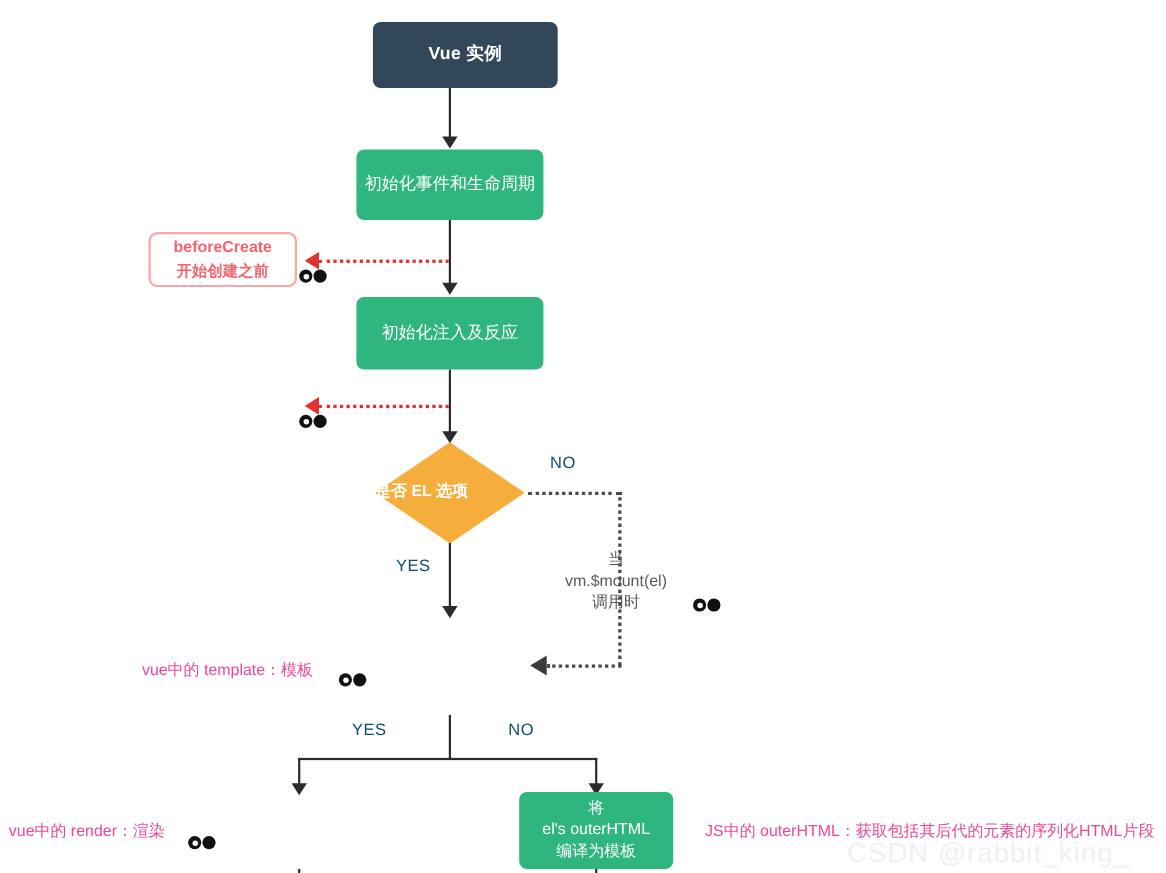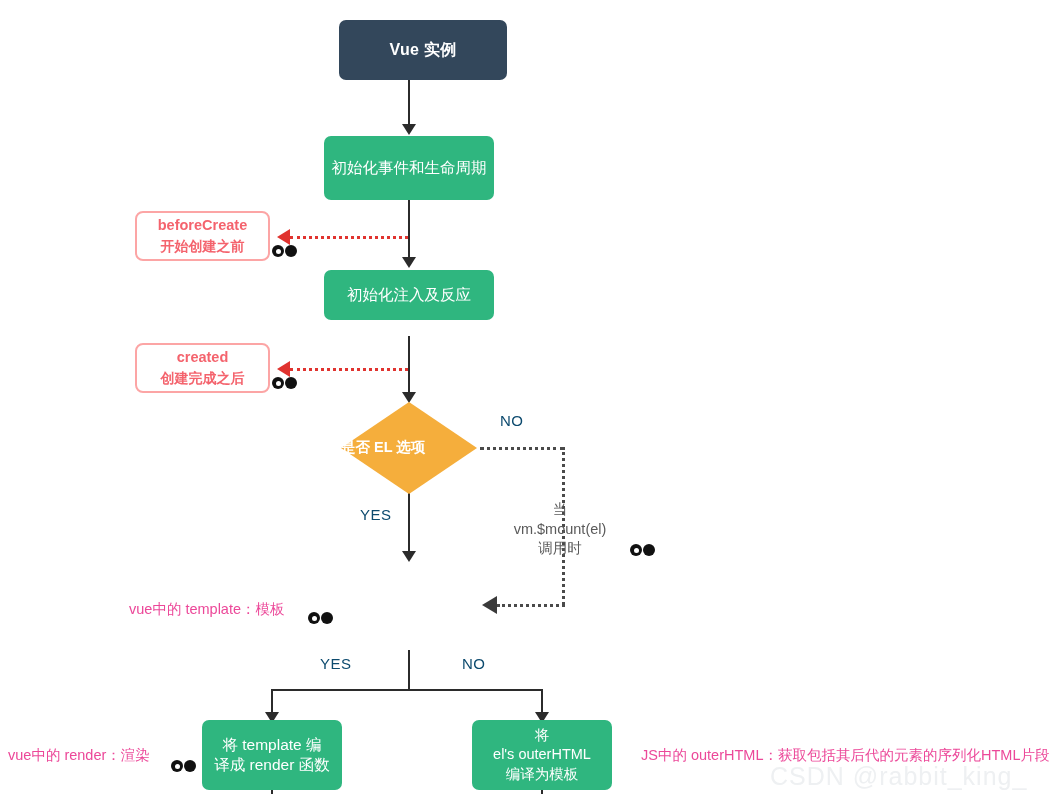--- a/index.html
+++ b/index.html
@@ -218,46 +218,38 @@
   <div class="line-v" style="left:541px; top:790px; height:4px;"></div>
 
   <div class="node node-proc node-start" style="left:339px; top:20px; width:168px; height:60px;">
     <span>Vue 实例</span>
   </div>
 
   <div class="node node-proc node-green" style="left:324px; top:136px; width:170px; height:64px;">
     <span>初始化事件和生命周期</span>
   </div>
 
-  <div class="node node-proc node-green" style="left:324px; top:270px; width:170px; height:50px;">
+  <div class="node node-proc node-green" style="left:324px; top:270px; width:170px; height:66px;">
     <span>初始化注入及反应</span>
   </div>
 
   <div class="node node-hook" style="left:135px; top:211px; width:135px; height:50px;">
     <span>beforeCreate</span>
     <span class="hook-sub">开始创建之前</span>
   </div>
 
-  <div class="node node-hook" style="left:135px; top:343px; width:135px; height:50px;">
-    <span>created</span>
-    <span class="hook-sub">创建完成之后</span>
-  </div>
 
   <div class="diamond-wrap" style="left:341px; top:402px; width:136px; height:92px;">
     <div class="diamond-shape"></div>
     <div class="diamond-label single">
       <span>是否 EL 选项</span>
     </div>
   </div>
 
 
-  <div class="node node-proc node-green" style="left:202px; top:720px; width:140px; height:70px; flex-direction:column;">
-    <span>将 template 编</span>
-    <span>译成 render 函数</span>
-  </div>
 
   <div class="node node-proc node-green" style="left:472px; top:720px; width:140px; height:70px; flex-direction:column; font-size:14.5px;">
     <span>将</span>
     <span>el's outerHTML</span>
     <span>编译为模板</span>
   </div>
 
   <div class="edge-label" style="left:500px; top:412px;">
     <span>NO</span>
   </div>

